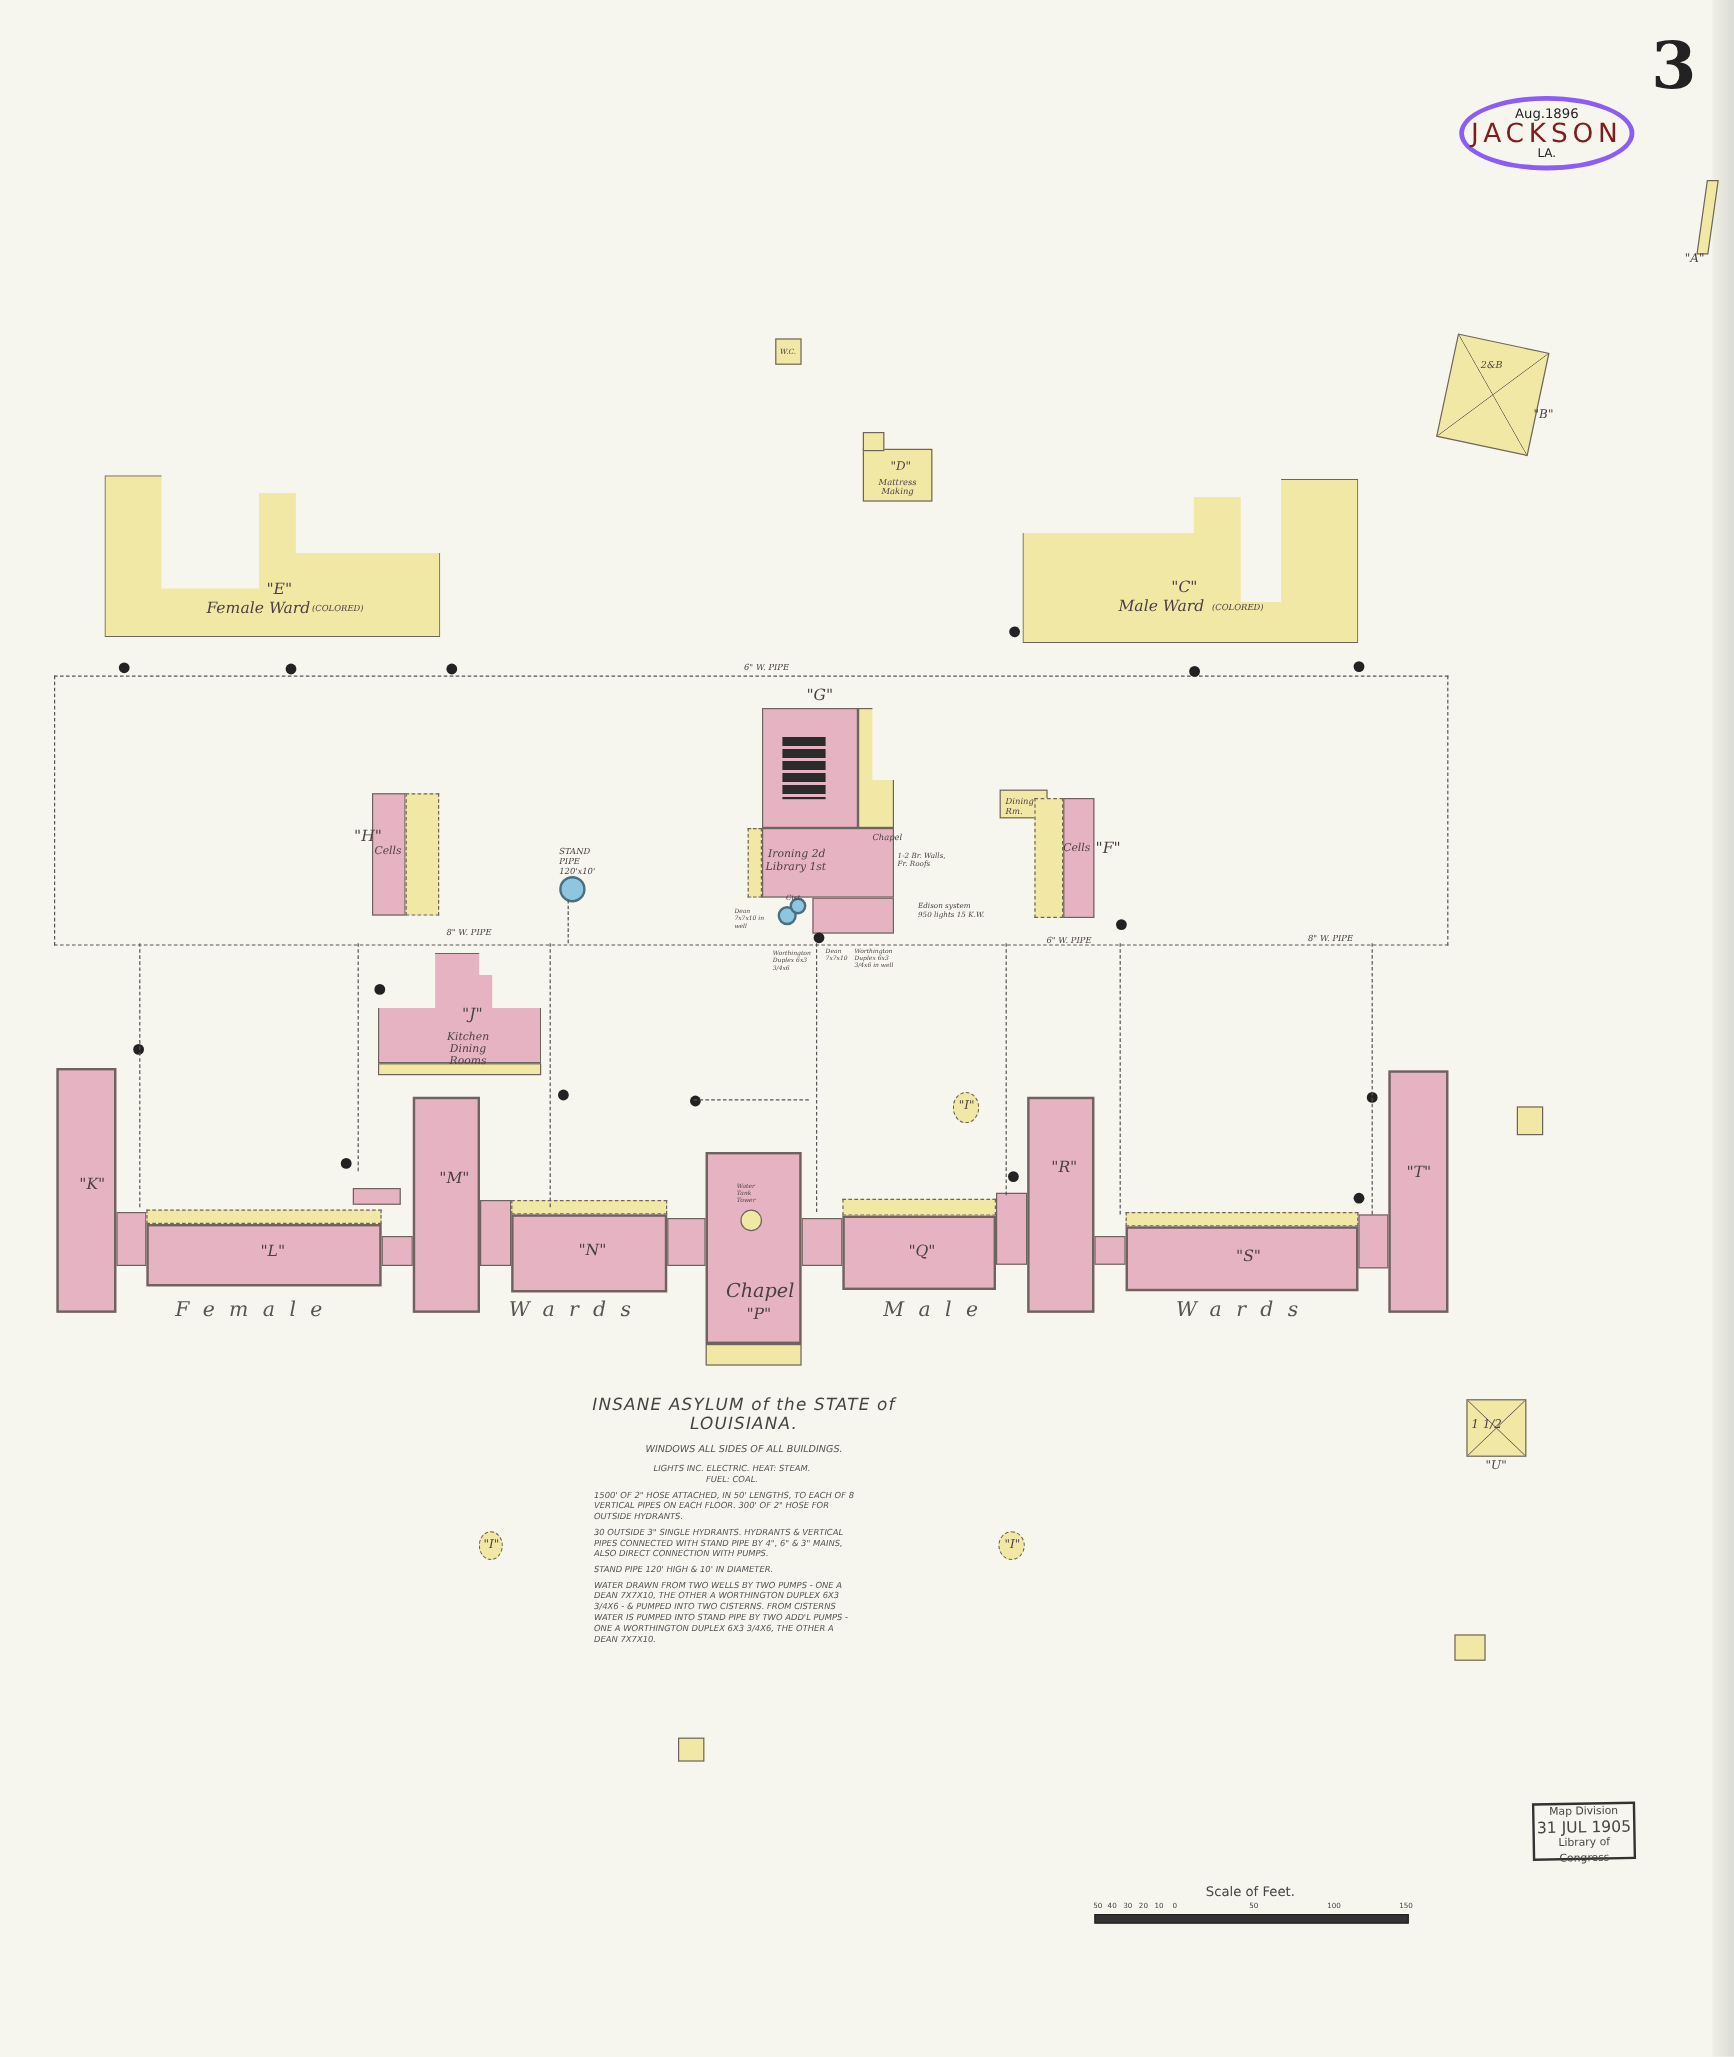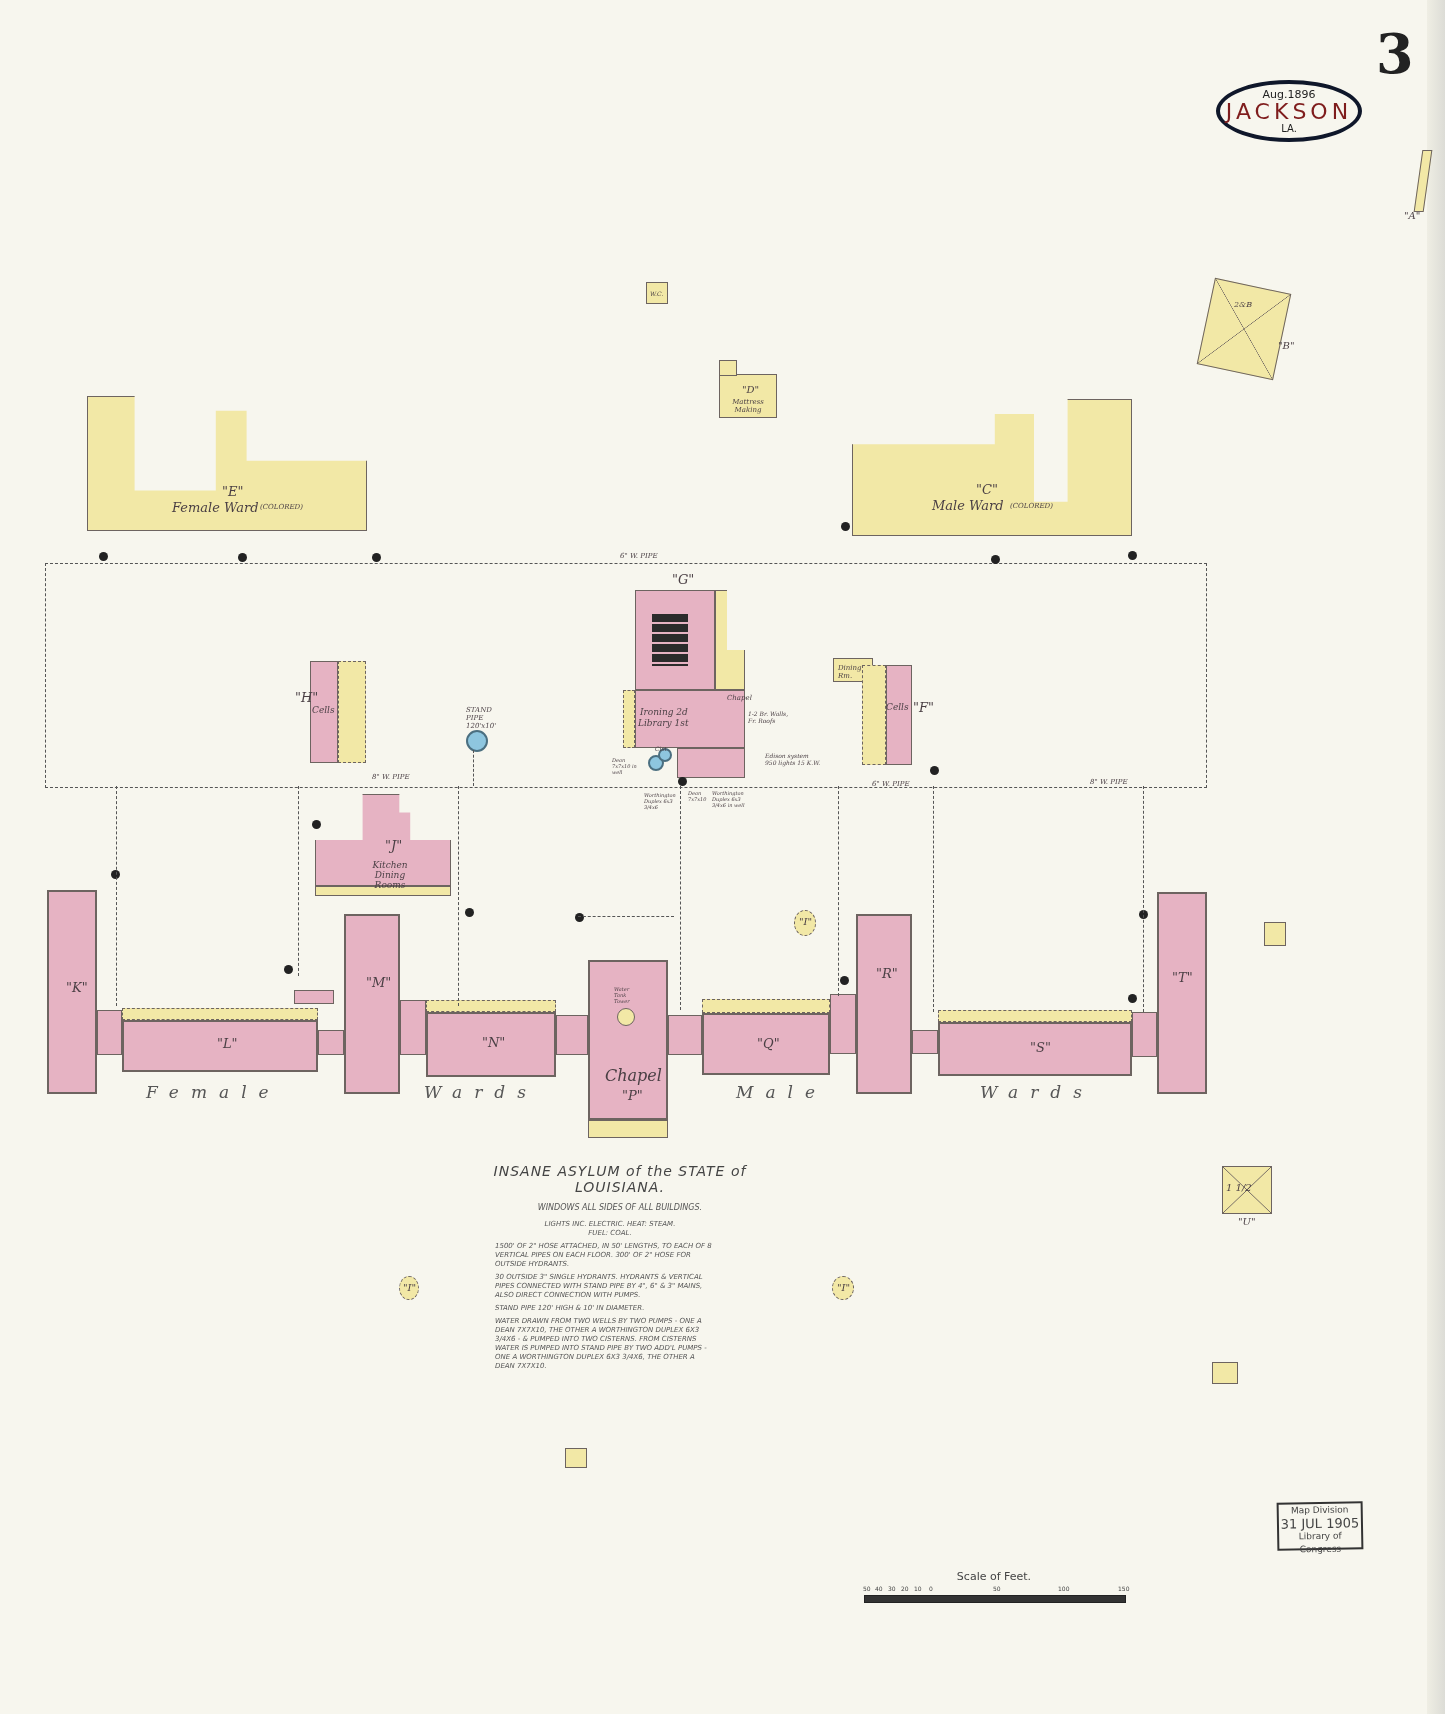--- a/index.html
+++ b/index.html
@@ -11,30 +11,30 @@
   .yellow { background:#f2e8a6; }
   .dash { border-style:dashed; }
   .lbl { position:absolute; font-family:"DejaVu Serif", serif; font-style:italic; color:#4a3f44; white-space:nowrap; }
   .sm { font-size:10px; }
   .md { font-size:13px; }
   .lg { font-size:16px; }
   .pipe { position:absolute; border:0 dashed #555; }
   .hyd { position:absolute; width:9px; height:9px; border-radius:50%; background:#222; }
   .tank { position:absolute; border-radius:50%; background:#8ec6df; border:2px solid #4b6f80; }
   .sheetno { position:absolute; left:1376px; top:22px; font-family:"DejaVu Serif", serif; font-weight:bold; font-size:54px; color:#222; }
-  .cartouche { position:absolute; left:1216px; top:80px; width:146px; height:62px; border:4px solid #0f172a; border-radius:50%; text-align:center; box-sizing:border-box; }
+  .cartouche { position:absolute; left:1216px; top:80px; width:146px; height:62px; border:4px solid #8b5cf6; border-radius:50%; text-align:center; box-sizing:border-box; }
   .cartouche .d { font-size:11px; margin-top:4px; color:#222; }
   .cartouche .c { font-size:22px; letter-spacing:4px; line-height:22px; color:#7f1d1d; }
   .cartouche .s { font-size:10px; color:#222; }
   .notes { position:absolute; left:450px; top:1163px; width:340px; text-align:left; font-family:"DejaVu Sans", sans-serif; font-style:italic; color:#555; }
   .notes .title { font-size:14px; letter-spacing:1px; text-align:center; color:#444; }
   .notes .sub { font-size:8px; text-align:center; margin:8px 0; }
   .notes .p { font-size:7px; line-height:9px; margin:4px 0 0 45px; text-transform:uppercase; }
   .ward { position:absolute; font-family:"DejaVu Serif", serif; font-style:italic; font-size:17px; letter-spacing:12px; color:#555; }
-  .scale { position:absolute; left:864px; top:1570px; }
+  .scale { position:absolute; left:912px; top:1570px; }
   .scale .t { font-size:11px; text-align:center; width:260px; margin-left:0; color:#444; }
   .scale .bar { position:relative; width:260px; height:6px; background:#333; margin-top:12px; border:1px solid #222; }
   .scale .ticks { position:absolute; top:-11px; font-size:6px; color:#444; }
   .stamp { position:absolute; left:1277px; top:1502px; width:82px; height:44px; border:2px solid #333; font-size:9px; text-align:center; color:#444; line-height:13px; transform:rotate(-1deg); }
   .stamp .big { font-size:13px; }
 </style>
 </head>
 <body>
 
 <div class="sheet">

